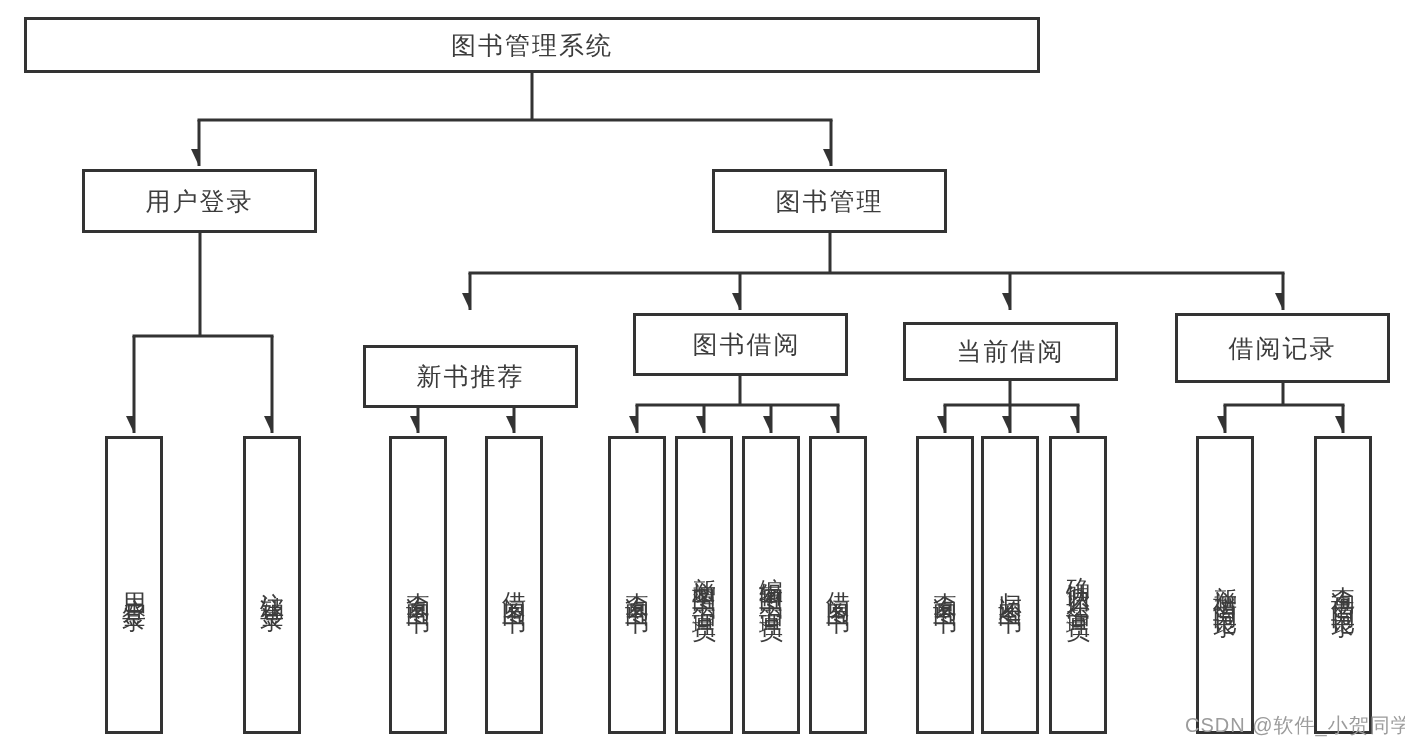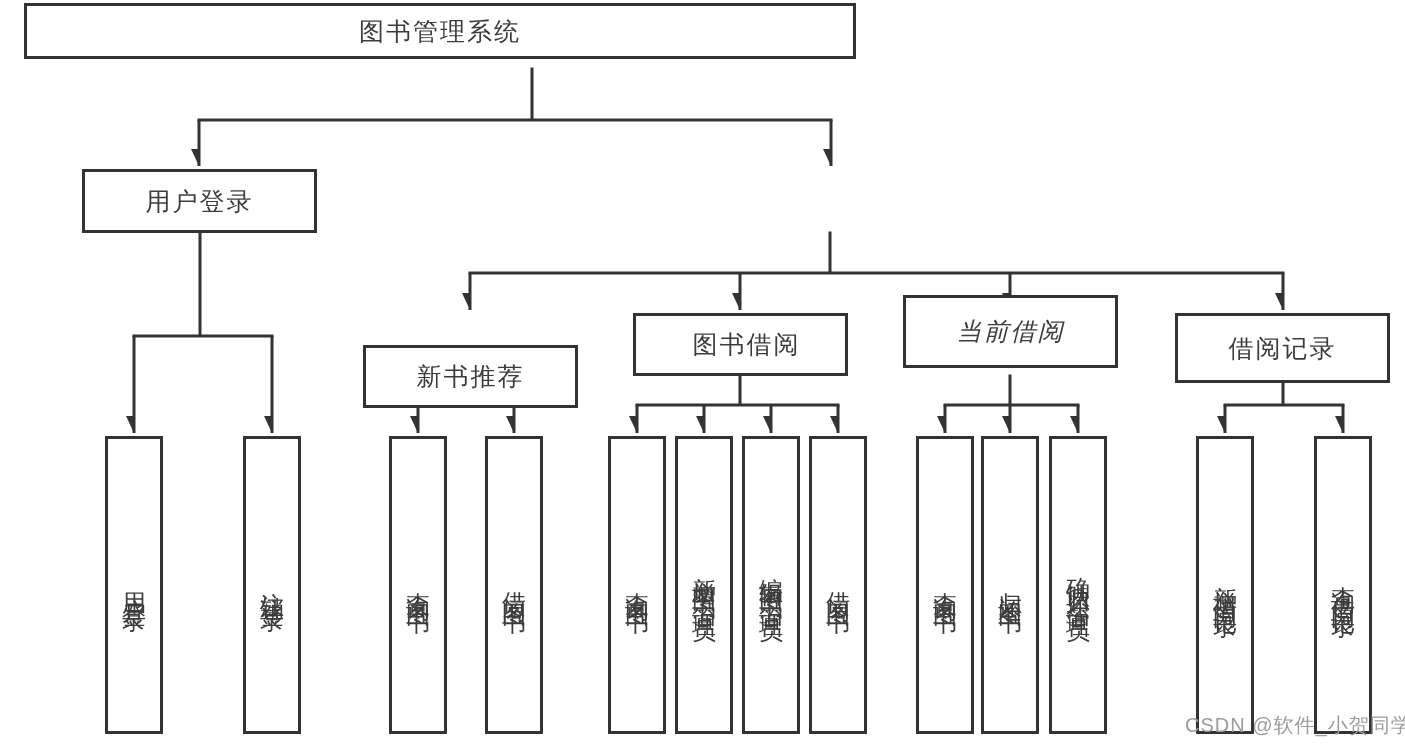--- a/index.html
+++ b/index.html
@@ -32,28 +32,28 @@
     writing-mode: vertical-rl;
     text-orientation: mixed;
     font-size: 24px;
     letter-spacing: 6px;
     line-height: 1;
     top: 436px;
     width: 58px;
     height: 298px;
   }
   
-  .b-root { left: 24px;  top: 3px;  width: 832px; height: 56px; }
+  .b-root { left: 24px;  top: 17px;  width: 1016px; height: 56px; }
   
   .b-l2a  { left: 82px;  top: 169px; width: 235px; height: 64px; }
   .b-l2b  { left: 712px; top: 169px; width: 235px; height: 64px; }
   
   .b-l3a  { left: 363px;  top: 313px; width: 215px; height: 63px; margin-top: 32px; }
   .b-l3b  { left: 633px;  top: 313px; width: 215px; height: 63px; padding-left: 12px; }
-  .b-l3c  { left: 903px;  top: 295px; width: 215px; height: 73px; font-style: italic; }
+  .b-l3c  { left: 903px;  top: 322px; width: 215px; height: 59px; }
   .b-l3d  { left: 1175px; top: 313px; width: 215px; height: 70px; }
   
   .p1  { left: 105px;  }
   .p2  { left: 243px;  }
   .p3  { left: 389px;  }
   .p4  { left: 485px;  }
   .p5  { left: 608px;  }
   .p6  { left: 675px;  }
   .p7  { left: 742px;  }
   .p8  { left: 809px;  }
@@ -109,20 +109,21 @@
     <path d="M945,405 V433" fill="none" stroke="#333333" stroke-width="3" marker-end="url(#arrow)"></path>
     <path d="M1010,405 V433" fill="none" stroke="#333333" stroke-width="3" marker-end="url(#arrow)"></path>
     <path d="M1078,405 V433" fill="none" stroke="#333333" stroke-width="3" marker-end="url(#arrow)"></path>
     <path d="M1225,405 V433" fill="none" stroke="#333333" stroke-width="3" marker-end="url(#arrow)"></path>
     <path d="M1343,405 V433" fill="none" stroke="#333333" stroke-width="3" marker-end="url(#arrow)"></path>
   </svg>
 
   <div class="node h-node b-root">图书管理系统</div>
 
   <div class="node h-node b-l2a">用户登录</div>
+  <div class="node h-node b-l2b">图书管理</div>
 
   <div class="node h-node b-l3a">新书推荐</div>
   <div class="node h-node b-l3b">图书借阅</div>
   <div class="node h-node b-l3c">当前借阅</div>
   <div class="node h-node b-l3d">借阅记录</div>
 
   <div class="node v-node p1">用户登录</div>
   <div class="node v-node p2">注销登录</div>
 
   <div class="node v-node p3">查询图书</div>

